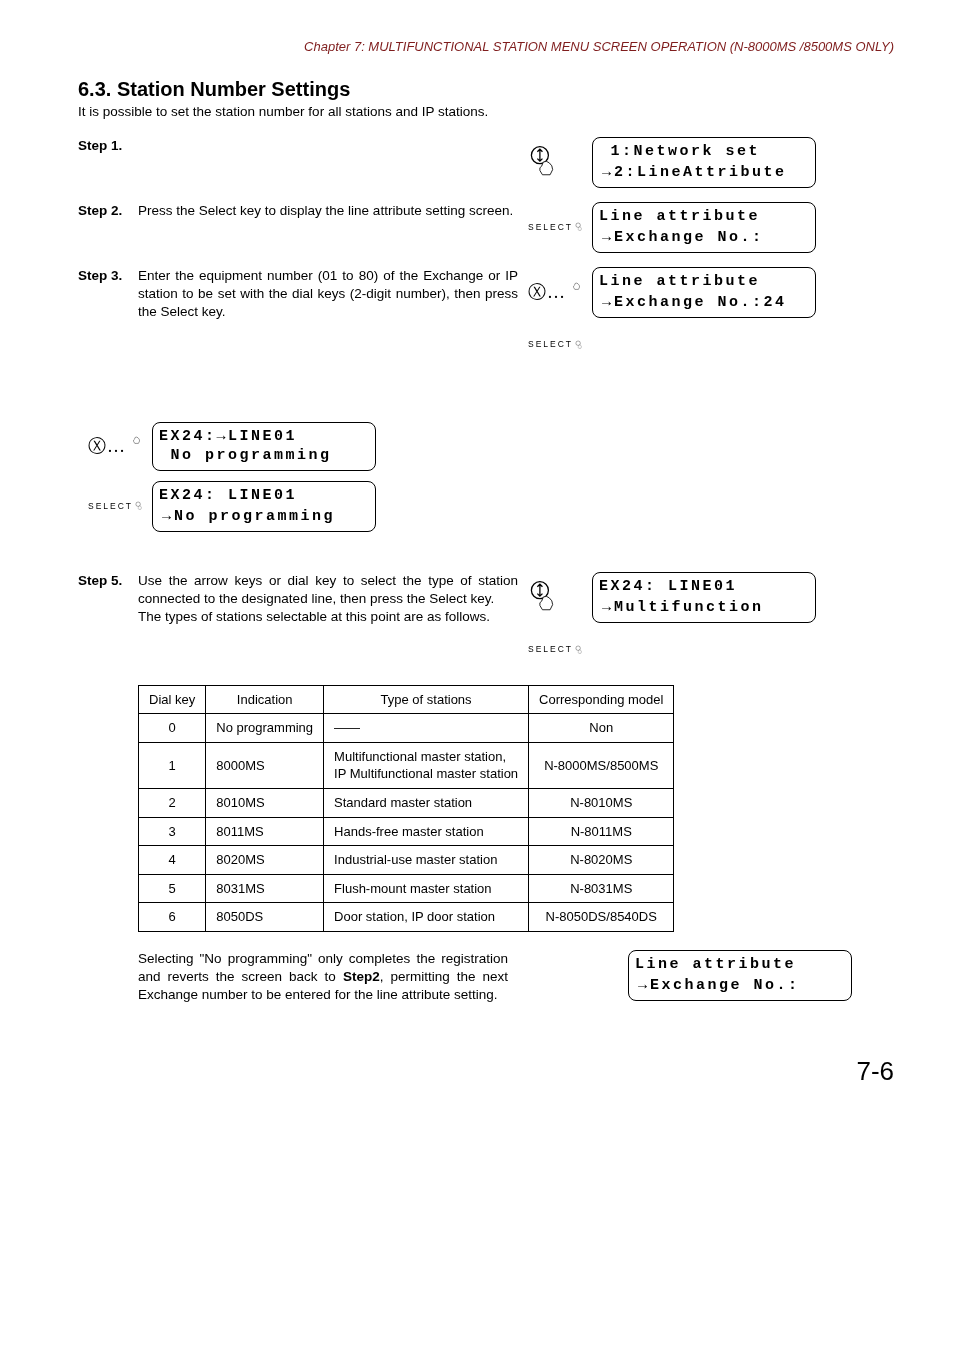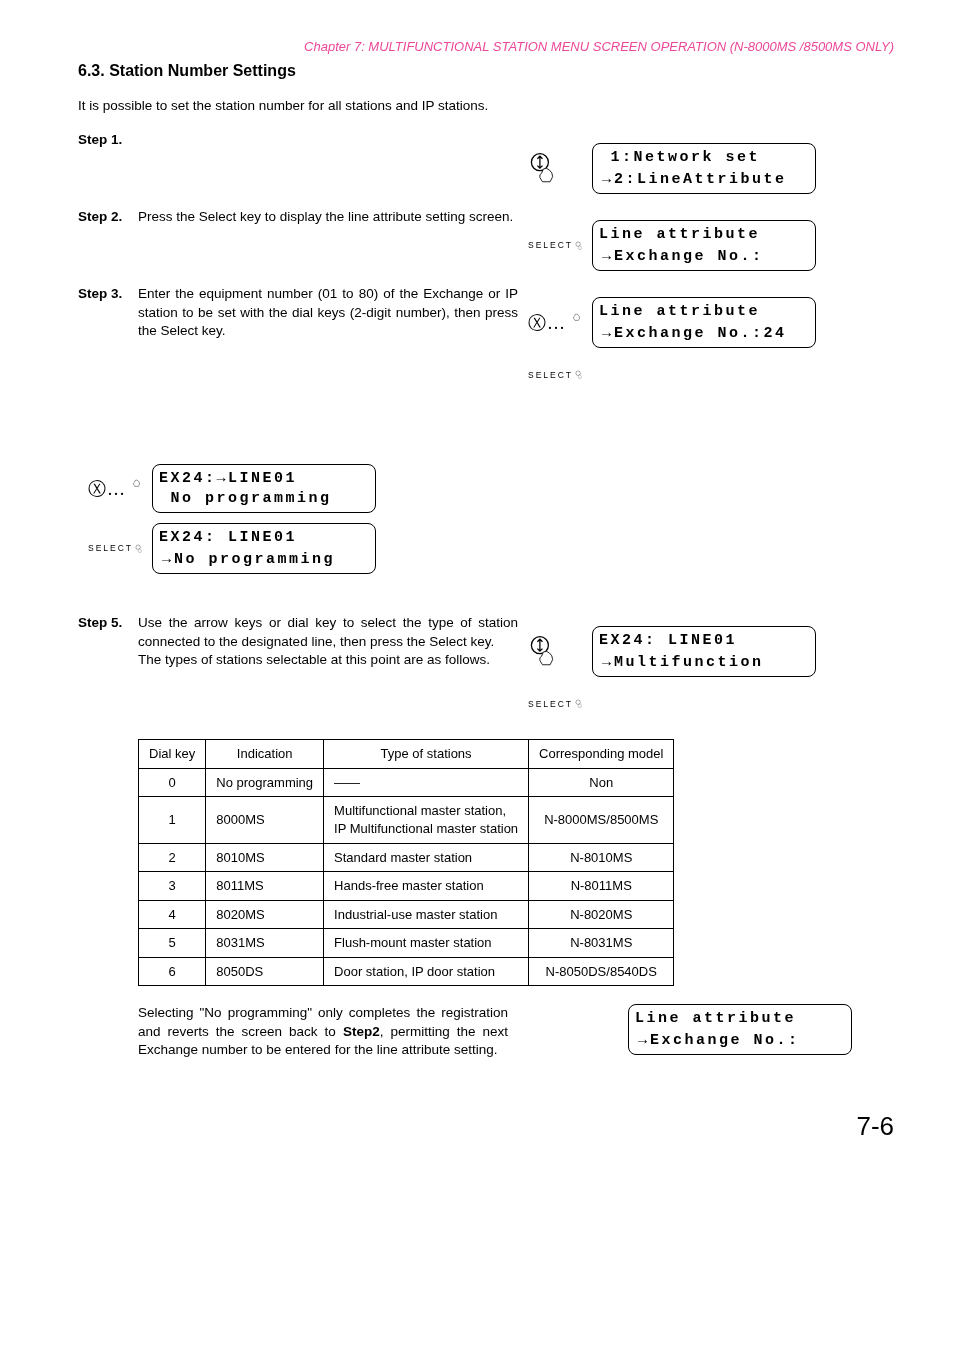--- a/index.html
+++ b/index.html
@@ -6,30 +6,29 @@
     font-family: Arial, Helvetica, sans-serif;
     font-size: 13.5px;
     color: #000;
     margin: 0;
     padding: 38px 60px 40px 78px;
     width: 954px;
     box-sizing: border-box;
     line-height: 1.35;
   }
   .chapter-header {
-    color: #ec4899;
+    color: #7f1d1d;
     font-style: italic;
     text-align: right;
     font-size: 13px;
-    margin-bottom: 4px;
+    margin-bottom: 20px;
   }
   .section-title {
     font-weight: bold;
-    font-size: 16px;
-    margin-bottom: 16px;
+    font-size: 20px;
   }
   .intro {
     margin-bottom: 16px;
   }
   .step-row {
     display: flex;
     align-items: flex-start;
     margin-bottom: 14px;
   }
   .step-text {
@@ -44,21 +43,20 @@
   }
   .step-body {
     flex: 1;
   }
   .step-graphics {
     flex: 1;
     display: flex;
     flex-direction: column;
     gap: 10px;
     padding-left: 10px;
-    margin-top: 12px;
   }
   .graphic-line {
     display: flex;
     align-items: center;
     gap: 8px;
   }
   .icon-col {
     width: 56px;
     display: flex;
     flex-direction: row;

